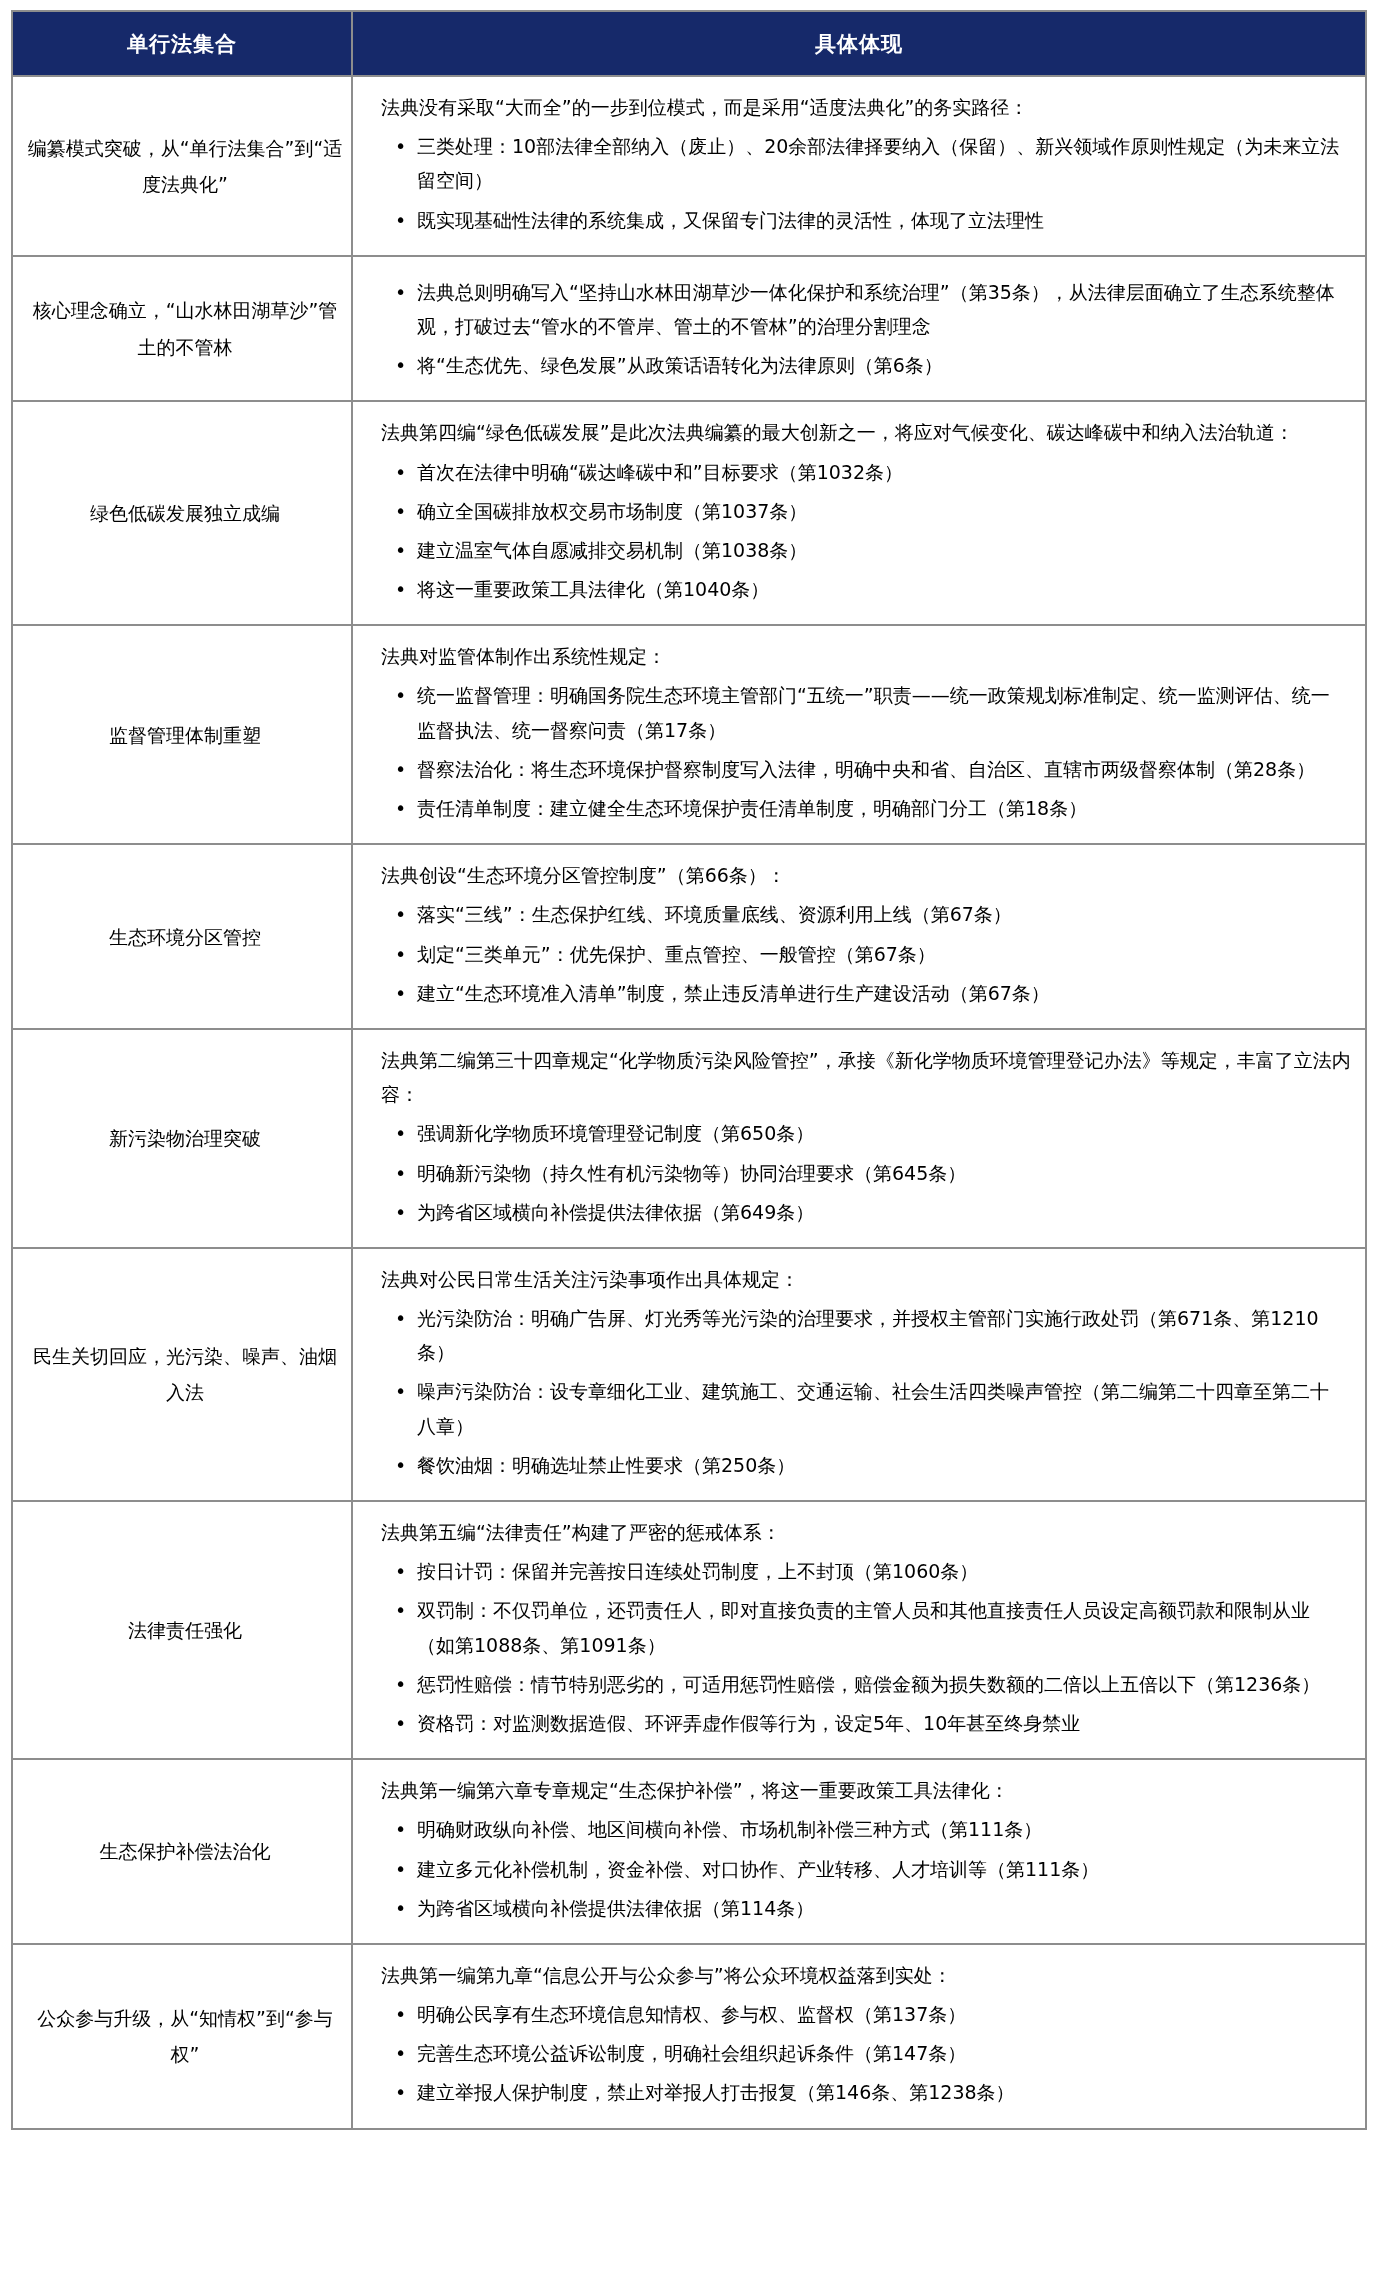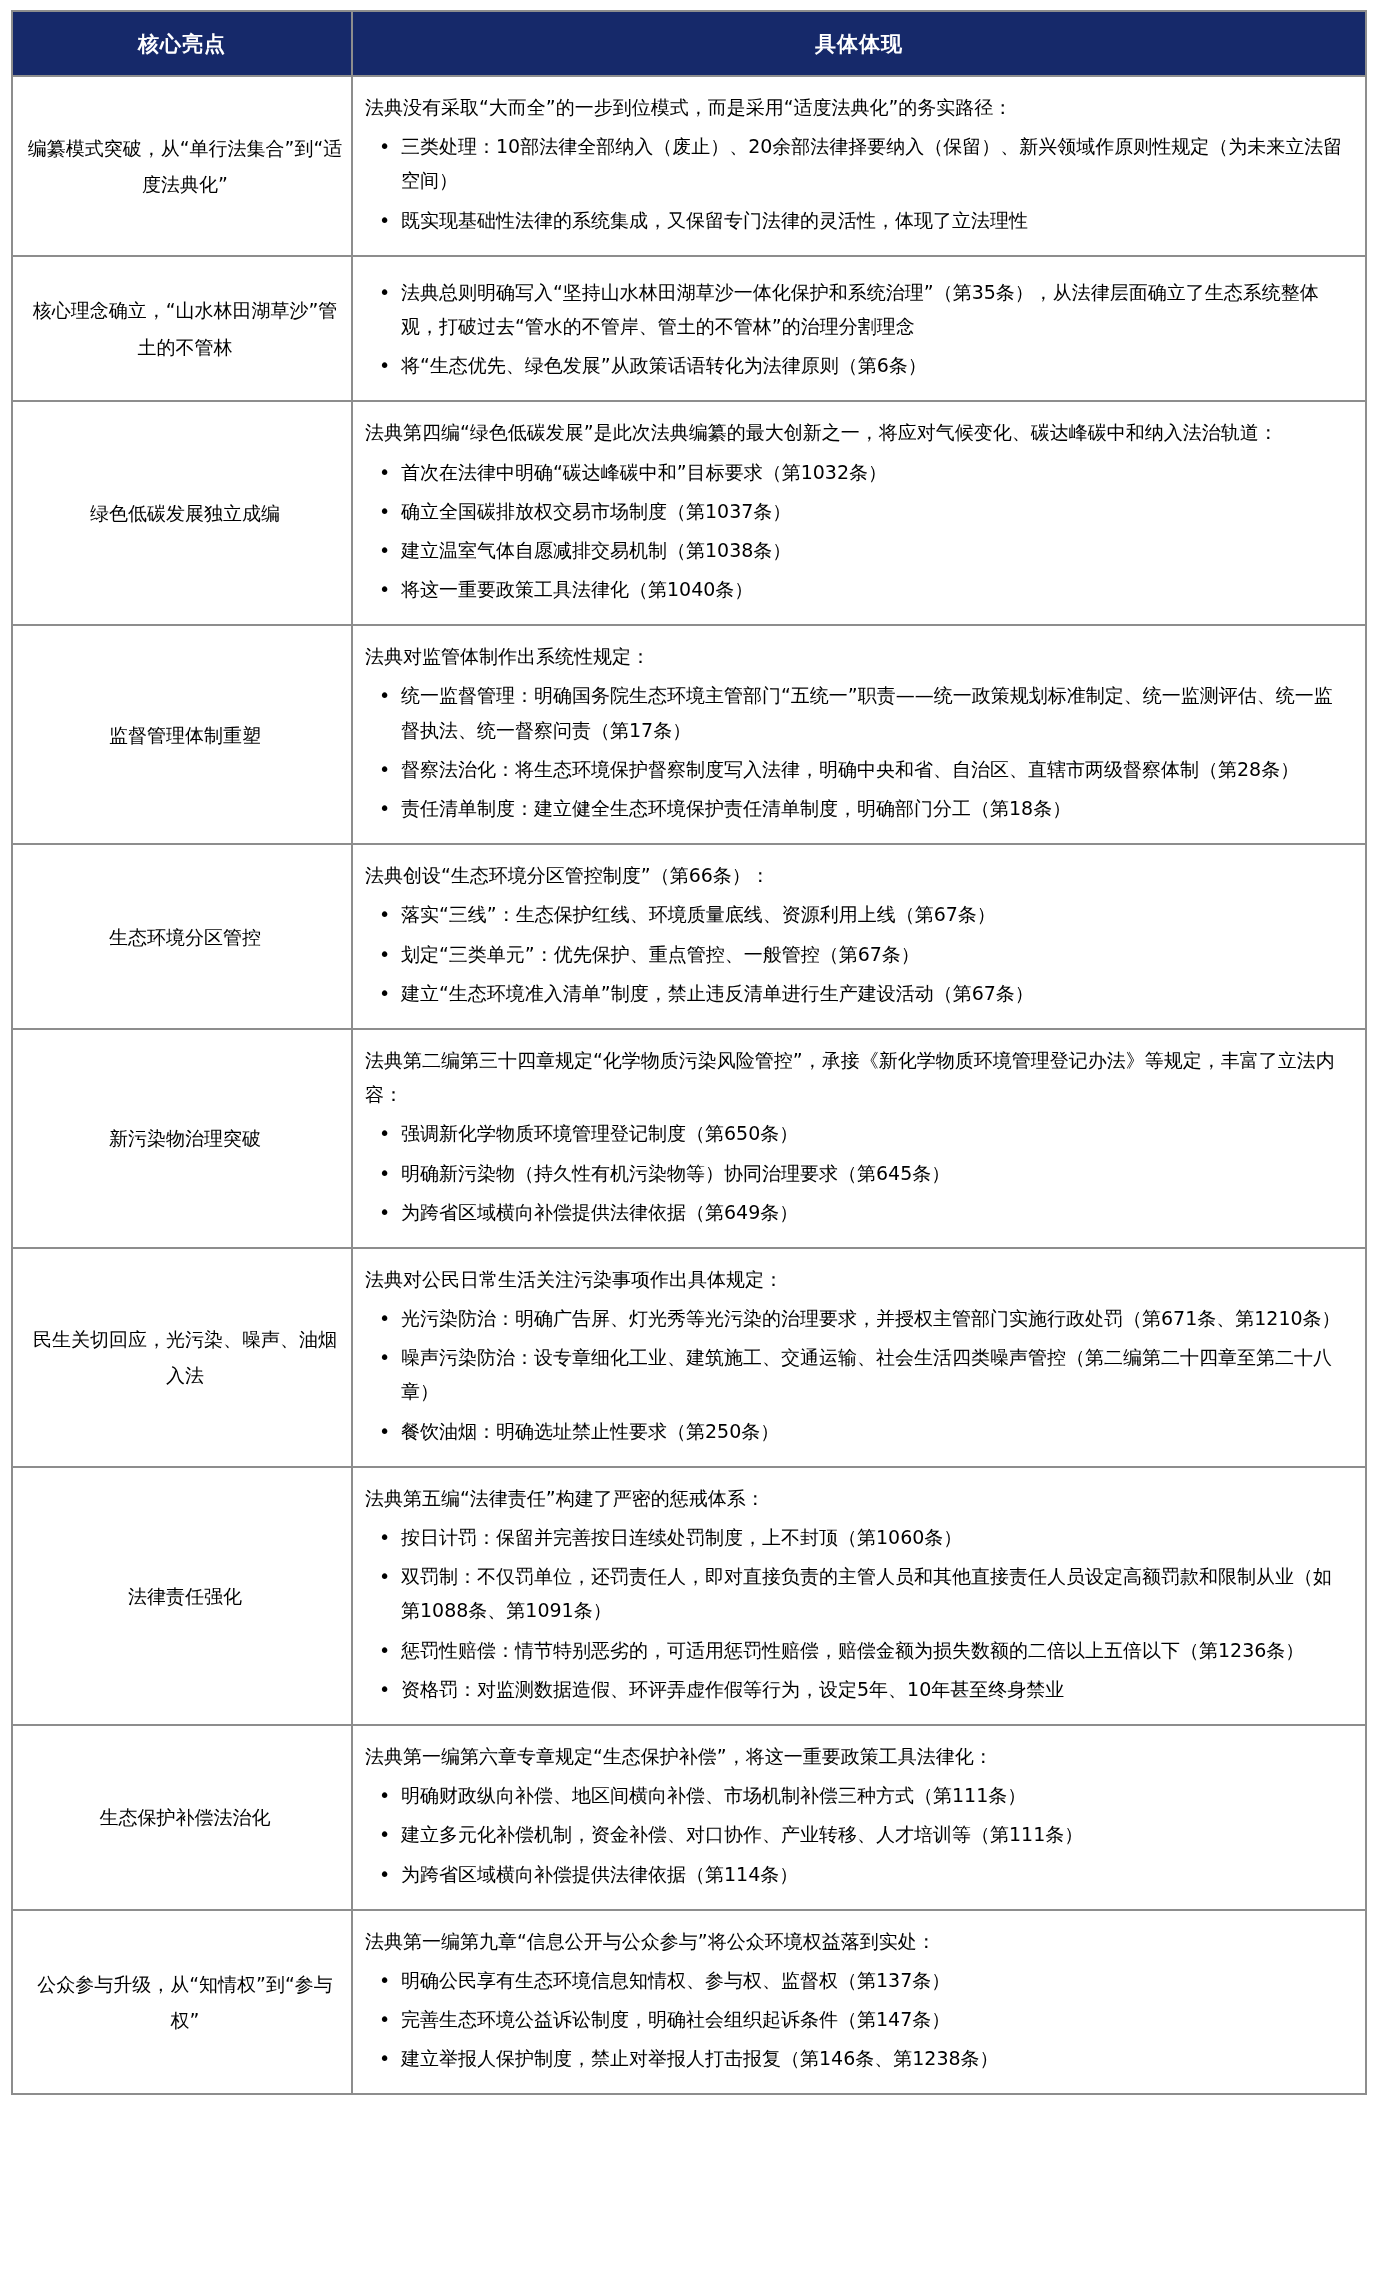--- a/index.html
+++ b/index.html
@@ -46,21 +46,21 @@
     text-align: center;
     font-size: 19px;
     line-height: 1.9;
     padding: 10px 6px 10px 12px;
     background: #ffffff;
   }
   td.detail-cell {
     vertical-align: middle;
     font-size: 19px;
     line-height: 1.8;
-    padding: 13px 14px 13px 12px;
+    padding: 13px 14px 13px 28px;
     background: #ffffff;
   }
   .intro {
     margin: 0 0 3px 0;
   }
   .intro:empty { display: none; margin: 0; }
   ul.bullets {
     list-style: none;
     margin: 4px;
     padding: 0;
@@ -81,21 +81,21 @@
 <body>
 
 <div class="table-wrap">
   <table class="highlights-table">
     <colgroup>
       <col class="col-highlight">
       <col class="col-detail">
     </colgroup>
     <thead>
       <tr>
-        <th class="head-cell">核心亮点</th>
+        <th class="head-cell">单行法集合</th>
         <th class="head-cell">具体体现</th>
       </tr>
     </thead>
     <tbody>
 
       <tr>
         <td class="hl-cell">编纂模式突破，从“单行法集合”到“适度法典化”</td>
         <td class="detail-cell">
           <p class="intro">法典没有采取“大而全”的一步到位模式，而是采用“适度法典化”的务实路径：</p>
           <ul class="bullets">

